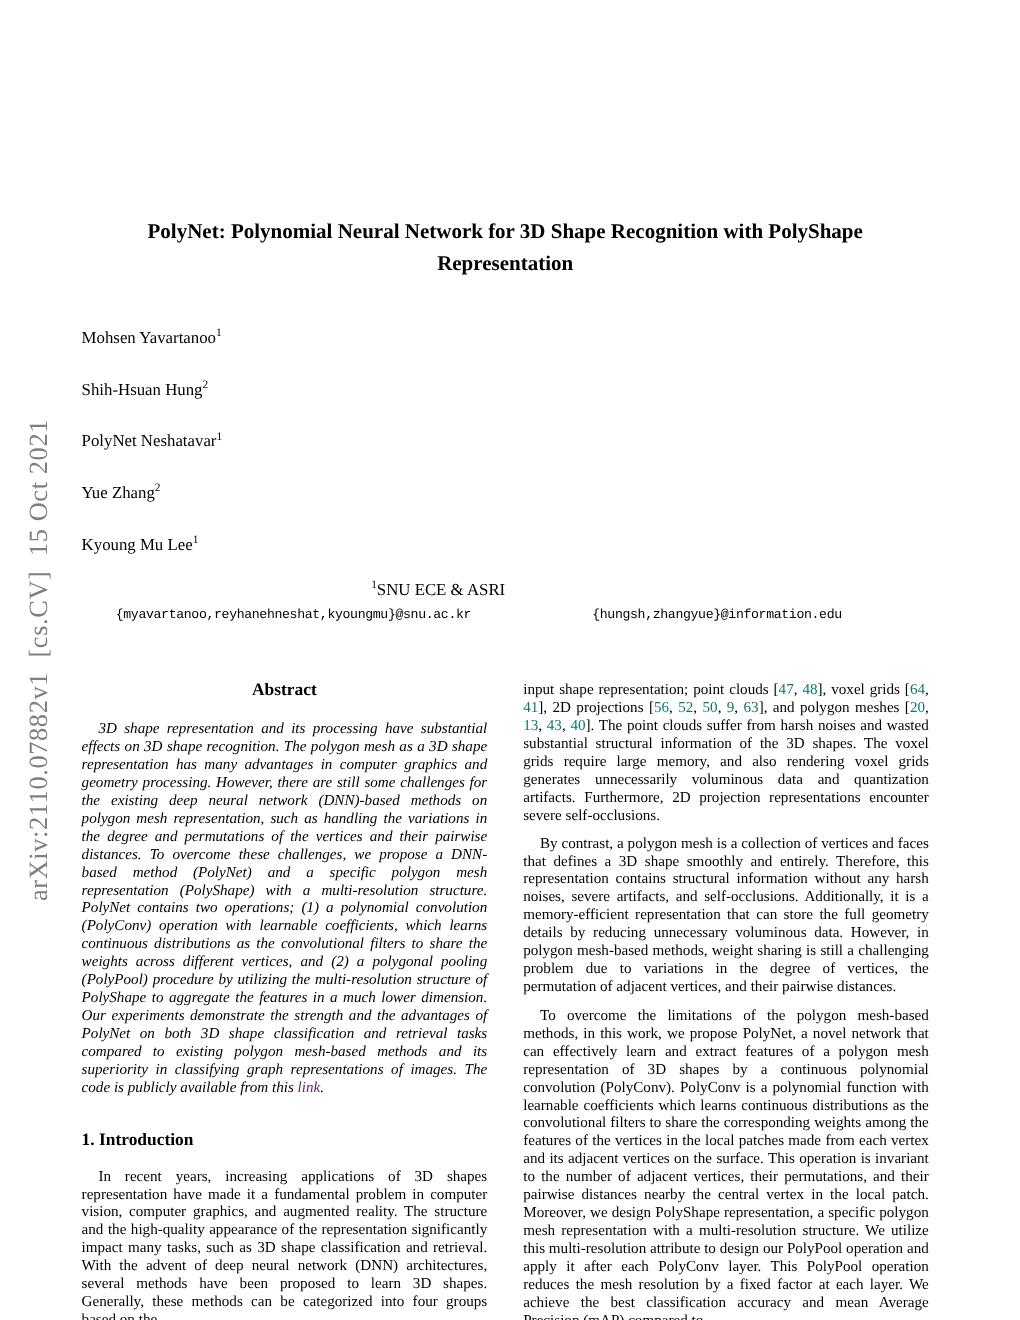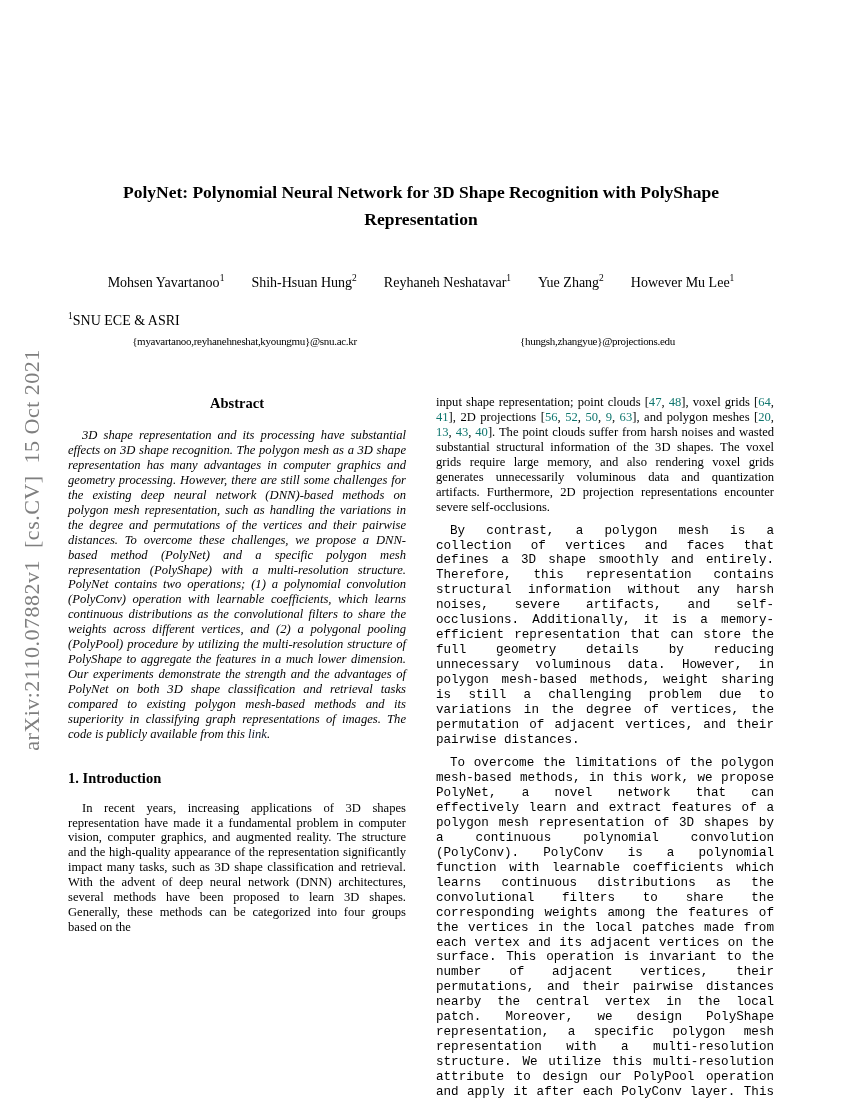--- a/index.html
+++ b/index.html
@@ -37,28 +37,29 @@
     font-weight: bold;
     line-height: 1.55;
     padding: 0 14px;
   }
   .authors {
     margin-top: 42px;
     display: flex; justify-content: center;
     gap: 27px;
     font-size: 14px;
     white-space: nowrap;
+    flex-direction: column;
   }
   sup { font-size: 9.5px; vertical-align: super; line-height: 0; }
   .affil-row { margin-top: 22px; display: flex; }
-  .affil { width: 50%; text-align: left; font-size: 14px; }
+  .affil { width: 50%; text-align: right; font-size: 14px; }
   .email-row { margin-top: 6px; display: flex; }
   .email {
     width: 50%; text-align: center;
-    font-family: Liberation Serif, serif;
+    font-family: Liberation Mono, monospace;
     font-size: 11px;
     letter-spacing: -0.3px;
     white-space: nowrap;
   }
   .columns { margin-top: 48px; display: flex; gap: 30px; }
   .column { width: 338px; }
   .abstract-heading {
     text-align: center;
     font-size: 14.5px; font-weight: bold;
     margin-bottom: 16px;
@@ -72,52 +73,52 @@
   .indent { text-indent: 14px; }
   .section-heading {
     font-size: 14.5px; font-weight: bold;
     margin-top: 28px; margin-bottom: 14px;
   }
   .body-text {
     font-size: 12.6px;
     line-height: 1.185;
     text-align: justify;
   }
-  .body-text + .body-text { margin-top: 9px; font-family: Liberation Mono, monospace; }
+  .body-text + .body-text { margin-top: 9px; }
   .seg-cite { color: #0f766e; }
-  .seg-link { color: #0f172a; cursor: pointer; }
+  .seg-link { color: #701a75; cursor: pointer; }
 </style>
 </head>
 <body>
 
 <div class="page">
 
   <div class="watermark-col">
     <span class="watermark-text">arXiv:2110.07882v1  [cs.CV]  15 Oct 2021</span>
   </div>
 
   <div class="content">
 
     <h1 class="title">PolyNet: Polynomial Neural Network for 3D Shape Recognition with PolyShape Representation</h1>
 
     <div class="authors">
       <span class="author"><span>Mohsen Yavartanoo</span><sup>1</sup></span>
       <span class="author"><span>Shih-Hsuan Hung</span><sup>2</sup></span>
-      <span class="author"><span>Reyhaneh Neshatavar</span><sup>1</sup></span>
+      <span class="author"><span>PolyNet Neshatavar</span><sup>1</sup></span>
       <span class="author"><span>Yue Zhang</span><sup>2</sup></span>
-      <span class="author"><span>However Mu Lee</span><sup>1</sup></span>
+      <span class="author"><span>Kyoung Mu Lee</span><sup>1</sup></span>
     </div>
 
     <div class="affil-row">
       <div class="affil"><sup>1</sup><span>SNU ECE &amp; ASRI</span></div>
     </div>
 
     <div class="email-row">
       <div class="email">{myavartanoo,reyhanehneshat,kyoungmu}@snu.ac.kr</div>
-      <div class="email">{hungsh,zhangyue}@projections.edu</div>
+      <div class="email">{hungsh,zhangyue}@information.edu</div>
     </div>
 
     <div class="columns">
 
       <div class="column">
         <h2 class="abstract-heading">Abstract</h2>
         <p class="abstract-text indent"><span>3D shape representation and its processing have substantial effects on 3D shape recognition. The polygon mesh as a 3D shape representation has many advantages in computer graphics and geometry processing. However, there are still some challenges for the existing deep neural network (DNN)-based methods on polygon mesh representation, such as handling the variations in the degree and permutations of the vertices and their pairwise distances. To overcome these challenges, we propose a DNN-based method (PolyNet) and a specific polygon mesh representation (PolyShape) with a multi-resolution structure. PolyNet contains two operations; (1) a polynomial convolution (PolyConv) operation with learnable coefficients, which learns continuous distributions as the convolutional filters to share the weights across different vertices, and (2) a polygonal pooling (PolyPool) procedure by utilizing the multi-resolution structure of PolyShape to aggregate the features in a much lower dimension. Our experiments demonstrate the strength and the advantages of PolyNet on both 3D shape classification and retrieval tasks compared to existing polygon mesh-based methods and its superiority in classifying graph representations of images. The code is publicly available from this </span><span class="seg-link">link</span><span>.</span></p>
         <h3 class="section-heading">1. Introduction</h3>
         <p class="body-text indent">In recent years, increasing applications of 3D shapes representation have made it a fundamental problem in computer vision, computer graphics, and augmented reality. The structure and the high-quality appearance of the representation significantly impact many tasks, such as 3D shape classification and retrieval. With the advent of deep neural network (DNN) architectures, several methods have been proposed to learn 3D shapes. Generally, these methods can be categorized into four groups based on the</p>
       </div>

